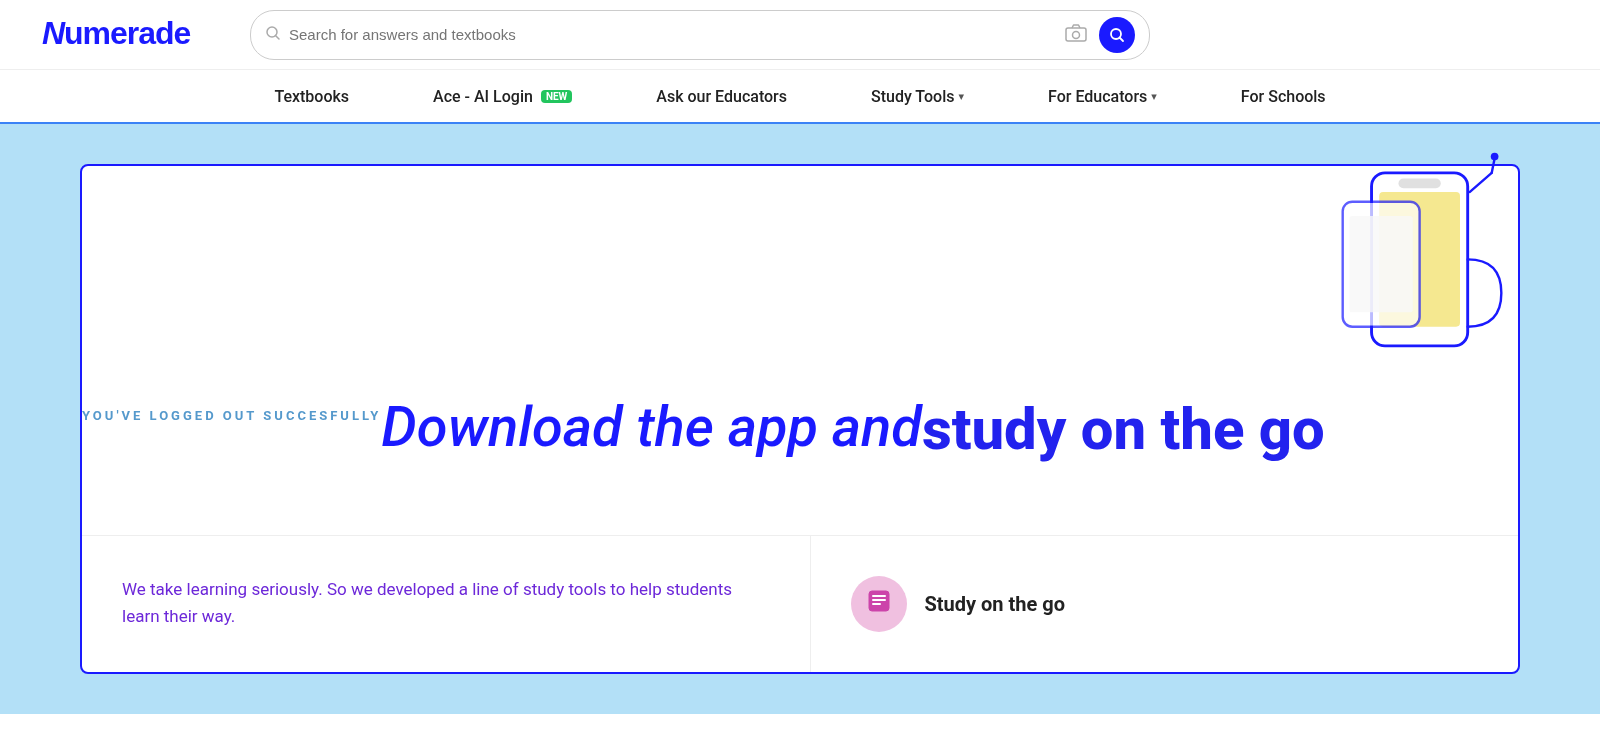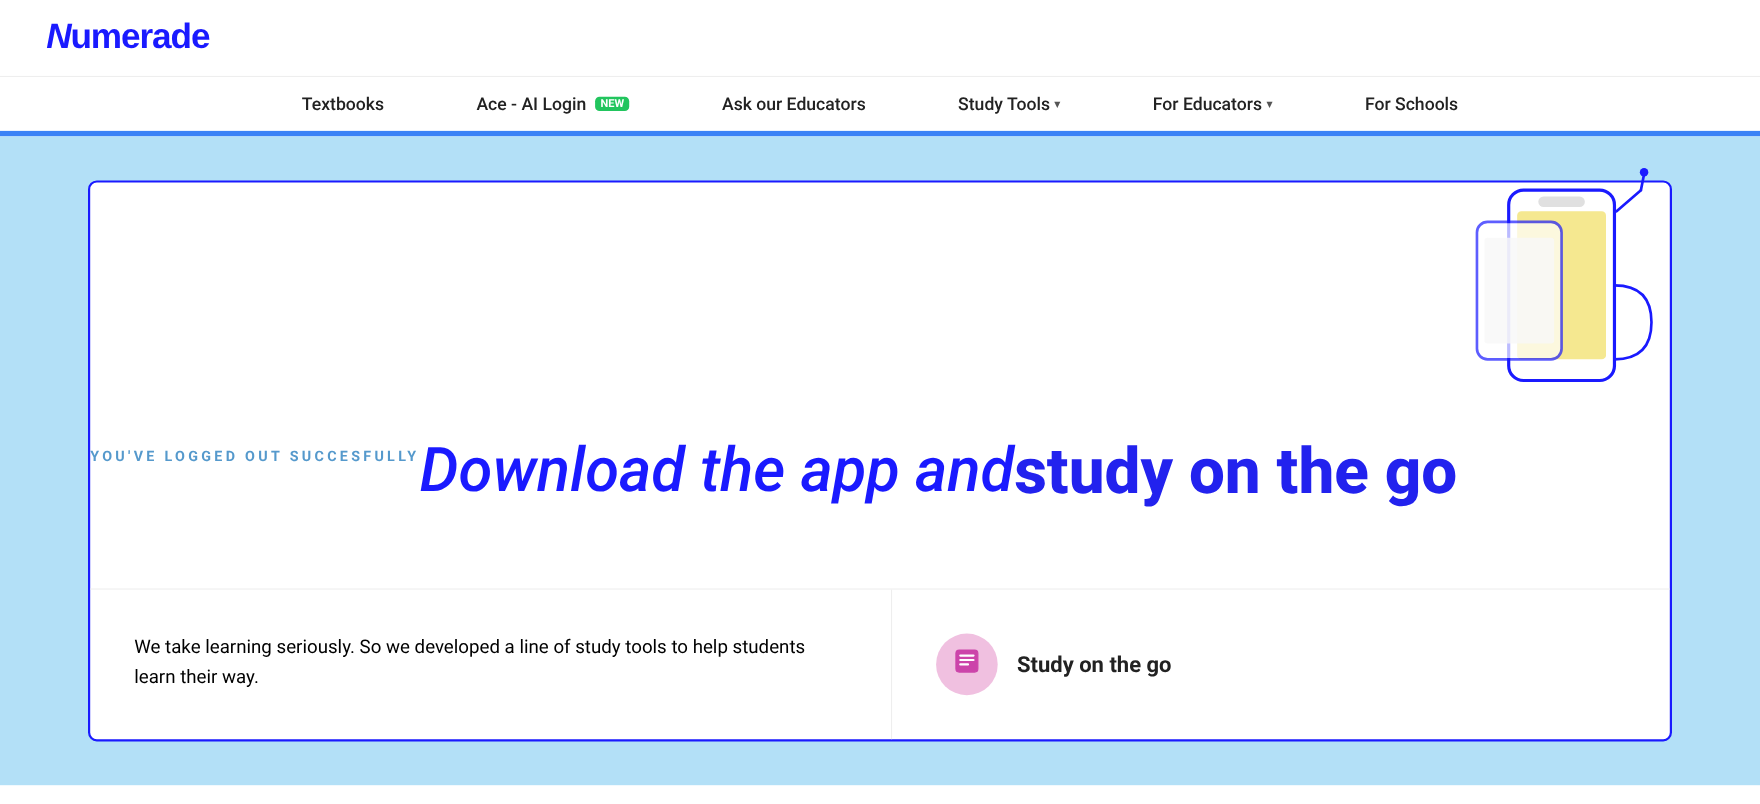--- a/index.html
+++ b/index.html
@@ -102,21 +102,21 @@
 
     
     .nav {
       background: #fff;
       display: flex;
       align-items: center;
       justify-content: center;
       gap: 84px;
       padding: 0 40px;
       height: 54px;
-      border-bottom: 5px solid #3b82f6;
+      border-bottom: 2px solid #3b82f6;
     }
     .nav-item {
       font-size: 16px;
       color: #222;
       cursor: pointer;
       font-weight: 500;
       display: flex;
       align-items: center;
       gap: 4px;
       white-space: nowrap;
@@ -201,21 +201,21 @@
       border-top: 1.5px solid #eee;
     }
 
     .bottom-left {
       flex: 1;
       padding: 40px 60px 40px 40px;
       border-right: 1.5px solid #eee;
     }
     .bottom-left-text {
       font-size: 17px;
-      color: #000000;
+      color: #6d28d9;
       line-height: 1.6;
     }
     .bottom-right {
       flex: 1;
       padding: 40px 40px;
       display: flex;
       align-items: center;
       gap: 18px;
     }
 
@@ -274,20 +274,42 @@
 <header class="header">
   <a class="logo" href="#">
     <span class="logo-text">
       <svg width="170" height="40" viewBox="0 0 170 40" fill="none" xmlns="http://www.w3.org/2000/svg">
         <text x="2" y="33" font-family="Arial, sans-serif" font-size="32" font-weight="900" font-style="italic" fill="#1a1aff">N</text>
         <text x="24" y="33" font-family="Arial, sans-serif" font-size="32" font-weight="700" fill="#1a1aff">umerade</text>
       </svg>
     </span>
   </a>
 
+  <div class="search-bar">
+    <span class="search-icon-wrap">
+      <svg width="16" height="16" viewBox="0 0 16 16" fill="none">
+          <circle cx="7" cy="7" r="5" stroke="#aaa" stroke-width="1.5"></circle>
+          <line x1="10.5" y1="10.5" x2="14" y2="14" stroke="#aaa" stroke-width="1.5" stroke-linecap="round"></line>
+        </svg>
+    </span>
+    <input class="search-input" type="text" placeholder="Search for answers and textbooks" style="">
+    <span class="camera-icon-wrap">
+      <svg width="22" height="18" viewBox="0 0 22 18" fill="none">
+          <rect x="1" y="4" width="20" height="13" rx="2" stroke="#aaa" stroke-width="1.5"></rect>
+          <circle cx="11" cy="11" r="3.5" stroke="#aaa" stroke-width="1.5"></circle>
+          <path d="M7 4l1.5-3h5L15 4" stroke="#aaa" stroke-width="1.5" stroke-linejoin="round"></path>
+        </svg>
+    </span>
+    <button class="search-btn">
+      <svg width="16" height="16" viewBox="0 0 16 16" fill="none">
+          <circle cx="7" cy="7" r="5" stroke="#fff" stroke-width="1.8"></circle>
+          <line x1="10.5" y1="10.5" x2="14" y2="14" stroke="#fff" stroke-width="1.8" stroke-linecap="round"></line>
+        </svg>
+    </button>
+  </div>
 
 </header>
 
 <nav class="nav">
   <div class="nav-item">
     <span>Textbooks</span>
   </div>
   <div class="nav-item">
     <span>Ace - AI Login</span>
     <span class="new-badge">NEW</span>

